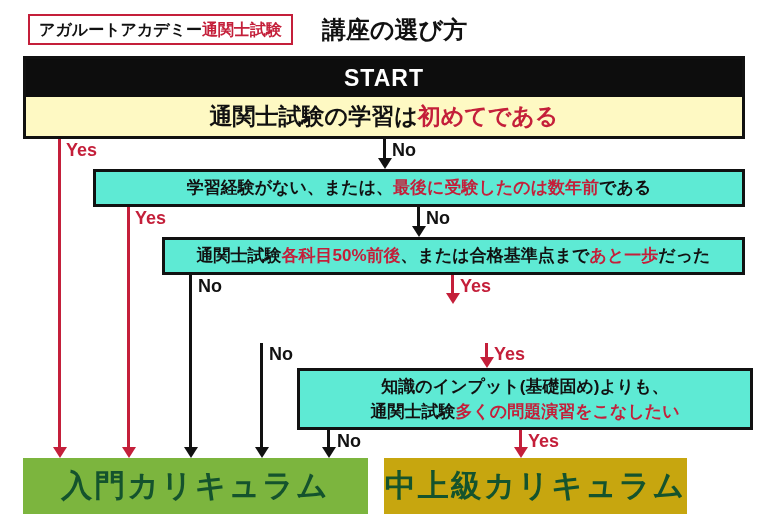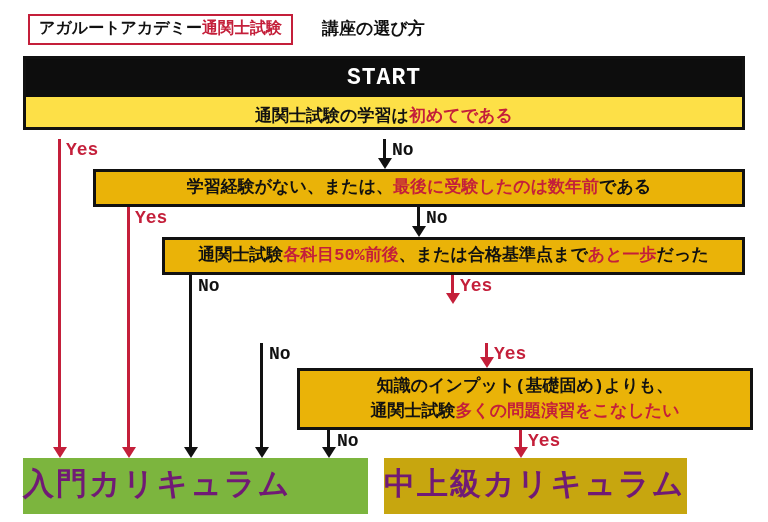--- a/index.html
+++ b/index.html
@@ -7,68 +7,68 @@
     --green: #7CB53E;
     --gold: #C7A60F;
     --ink: #111111;
   }
   html, body { margin: 0; padding: 0; background: #ffffff; }
   .canvas {
     position: relative;
     width: 768px;
     height: 522px;
     background: #ffffff;
-    font-family: Liberation Mono, monospace;
+    font-family: Liberation Sans, sans-serif;
     font-weight: bold;
     color: var(--ink);
     overflow: hidden;
   }
   .red-text { color: var(--red); }
 
   .brand-box {
     position: absolute; left: 28px; top: 14px;
     border: 2px solid var(--red);
     padding: 3px 9px;
     font-size: 16px; line-height: 21px;
     white-space: nowrap;
     background: #fff;
   }
   .page-title {
     position: absolute; left: 322px; top: 17px;
-    font-size: 17px; line-height: 26px;
+    font-size: 24px; line-height: 26px;
     white-space: nowrap;
   }
 
   .start-block {
     position: absolute; left: 23px; top: 56px;
     width: 716px;
     border: 3px solid var(--ink);
-    background: #fde047;
+    background: #fef9c3;
   }
   .start-bar {
     background: #0d0d0d; color: #ffffff;
     height: 38px; line-height: 38px;
     text-align: center; font-size: 23px; letter-spacing: 1px;
   }
-  .q1-body { height: 30px; line-height: 39px; text-align: center; font-size: 17px; }
+  .q1-body { height: 39px; line-height: 39px; text-align: center; font-size: 23px; }
 
   .q-box {
     position: absolute;
     border: 3px solid var(--ink);
-    background: #eab308;
+    background: #5eead4;
     text-align: center;
     font-size: 17px;
     white-space: nowrap;
   }
   .q-box.single { line-height: 32px; height: 32px; }
   .q-box.double { line-height: 25px; padding: 3px 4px; }
 
   .outcome {
     position: absolute; top: 458px; height: 56px;
-    color: #701a75; text-align: left;
+    color: #14532d; text-align: center;
     font-size: 31px; line-height: 56px; letter-spacing: 2px;
     white-space: nowrap;
   }
   .outcome.green { left: 23px;  width: 345px; background: var(--green); }
   .outcome.gold  { left: 384px; width: 303px; background: var(--gold); }
 
   .vline { position: absolute; width: 3px; }
   .vline.red   { background: var(--red); }
   .vline.black { background: var(--ink); }
 

